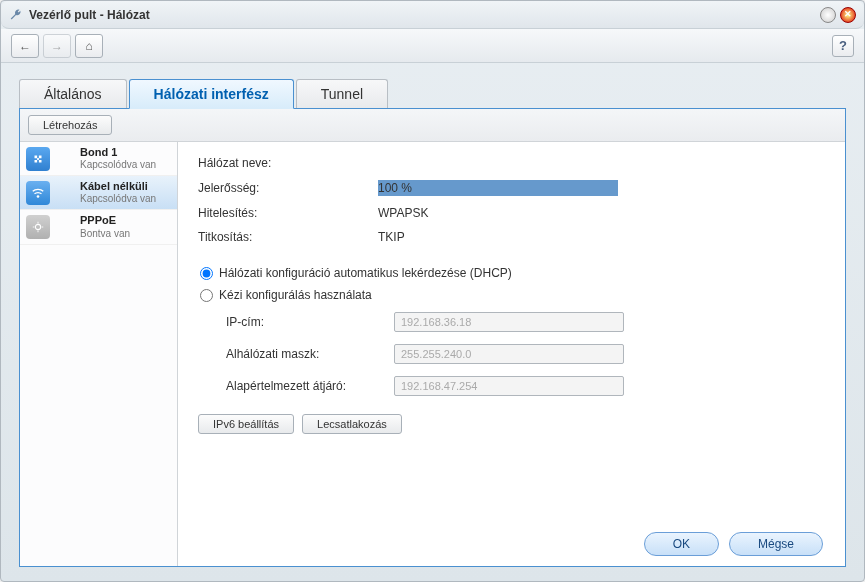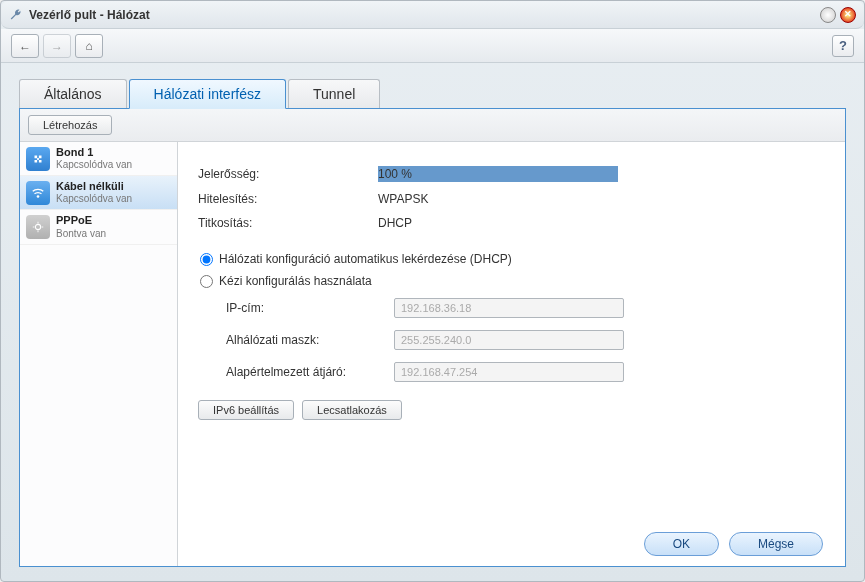--- a/index.html
+++ b/index.html
@@ -18,37 +18,37 @@
     .toolbar { display: flex; align-items: center; height: 34px; padding: 0 10px; background: linear-gradient(#f6f8fa, #e6eaee); border-bottom: 1px solid #c8d0d6; }
     .nav-btn { width: 28px; height: 24px; border: 1px solid #a8b0b8; border-radius: 3px; background: linear-gradient(#fff, #eaecef); margin-right: 4px; display: flex; align-items: center; justify-content: center; cursor: pointer; color: #555; font-size: 12px; }
     .nav-btn.disabled { opacity: 0.5; }
     .toolbar .spacer { flex: 1; }
     .help-btn { width: 22px; height: 22px; border: 1px solid #a8b0b8; border-radius: 3px; background: linear-gradient(#fff, #eaecef); display: flex; align-items: center; justify-content: center; color: #4a6080; font-weight: bold; font-size: 13px; cursor: pointer; }
     
     .content { flex: 1; padding: 16px 18px 14px; display: flex; flex-direction: column; }
     
     .tabs { display: flex; border-bottom: 1px solid #4a90d0; position: relative; z-index: 1; }
     .tab { padding: 6px 24px; font-size: 14px; color: #333; background: linear-gradient(#f7f8f9, #e8eaec); border: 1px solid #b8bec4; border-bottom: none; border-radius: 3px 3px 0 0; margin-right: 2px; cursor: pointer; }
-    .tab.active { background: linear-gradient(#f0f8ff, #d8ecfa); border-color: #4a90d0; color: #0060b0; font-weight: normal; border-bottom: 1px solid #d8ecfa; margin-bottom: -1px; }
+    .tab.active { background: linear-gradient(#f0f8ff, #d8ecfa); border-color: #4a90d0; color: #0060b0; font-weight: bold; border-bottom: 1px solid #d8ecfa; margin-bottom: -1px; }
     
     .panel { flex: 1; border: 1px solid #4a90d0; border-top: none; background: #fff; display: flex; flex-direction: column; }
     
     .subtoolbar { padding: 6px 8px; background: linear-gradient(#f4f6f8, #eaecef); border-bottom: 1px solid #d0d4d8; }
     .btn { padding: 3px 14px; font-size: 11px; color: #333; background: linear-gradient(#fcfcfc, #e8eaec); border: 1px solid #a8b0b8; border-radius: 3px; cursor: pointer; }
     
     .main { flex: 1; display: flex; min-height: 0; }
     
     .sidebar { width: 158px; border-right: 1px solid #d0d4d8; background: #fcfcfd; overflow-y: auto; }
     .side-item { display: flex; align-items: center; padding: 4px 6px; cursor: pointer; border-bottom: 1px solid #f0f0f0; }
     .side-item.active { background: linear-gradient(#e8f2fb, #c8dff5); }
     .side-icon { width: 24px; height: 24px; border-radius: 4px; margin-right: 6px; display: flex; align-items: center; justify-content: center; font-size: 13px; color: #fff; flex-shrink: 0; }
     .side-icon.bond { background: linear-gradient(#5aa8f0, #3080d0); }
     .side-icon.wifi { background: linear-gradient(#6ab0f0, #3088d8); }
     .side-icon.pppoe { background: linear-gradient(#d0d0d0, #b0b0b0); }
-    .side-txt { display: flex; flex-direction: column; line-height: 1.2; overflow: hidden; }
+    .side-txt { display: flex; flex-direction: column; line-height: 1.2; overflow: hidden; margin-left: 24px; }
     .side-name { font-size: 11px; color: #222; font-weight: bold; }
     .side-status { font-size: 10px; color: #777; }
     
     .detail { flex: 1; padding: 14px 20px 10px; display: flex; flex-direction: column; overflow-y: auto; }
     
     .info-row { display: flex; align-items: center; margin-bottom: 10px; font-size: 12px; color: #333; }
     .info-label { width: 180px; }
     .info-value { flex: 1; }
     .strength-bar { display: inline-block; background: #6699cc; padding: 1px 6px 1px 0; width: 240px; }
     
@@ -145,32 +145,33 @@
             <div class="side-txt">
               <span class="side-name">PPPoE</span>
               <span class="side-status">Bontva van</span>
             </div>
           </div>
         </div>
 
         <div class="detail">
 
           <div class="info-row">
+            <span class="info-label">Hálózat neve:</span>
           </div>
           <div class="info-row">
             <span class="info-label">Jelerősség:</span>
             <span class="info-value"><span class="strength-bar">100 %</span></span>
           </div>
           <div class="info-row">
             <span class="info-label">Hitelesítés:</span>
             <span class="info-value">WPAPSK</span>
           </div>
           <div class="info-row">
             <span class="info-label">Titkosítás:</span>
-            <span class="info-value">DHCP</span>
+            <span class="info-value">TKIP</span>
           </div>
 
           <div style="height:8px"></div>
 
           <div class="radio-row">
             <input type="radio" name="cfg" checked="" style="">
             <span>Hálózati konfiguráció automatikus lekérdezése (DHCP)</span>
           </div>
           <div class="radio-row">
             <input type="radio" name="cfg" style="">

